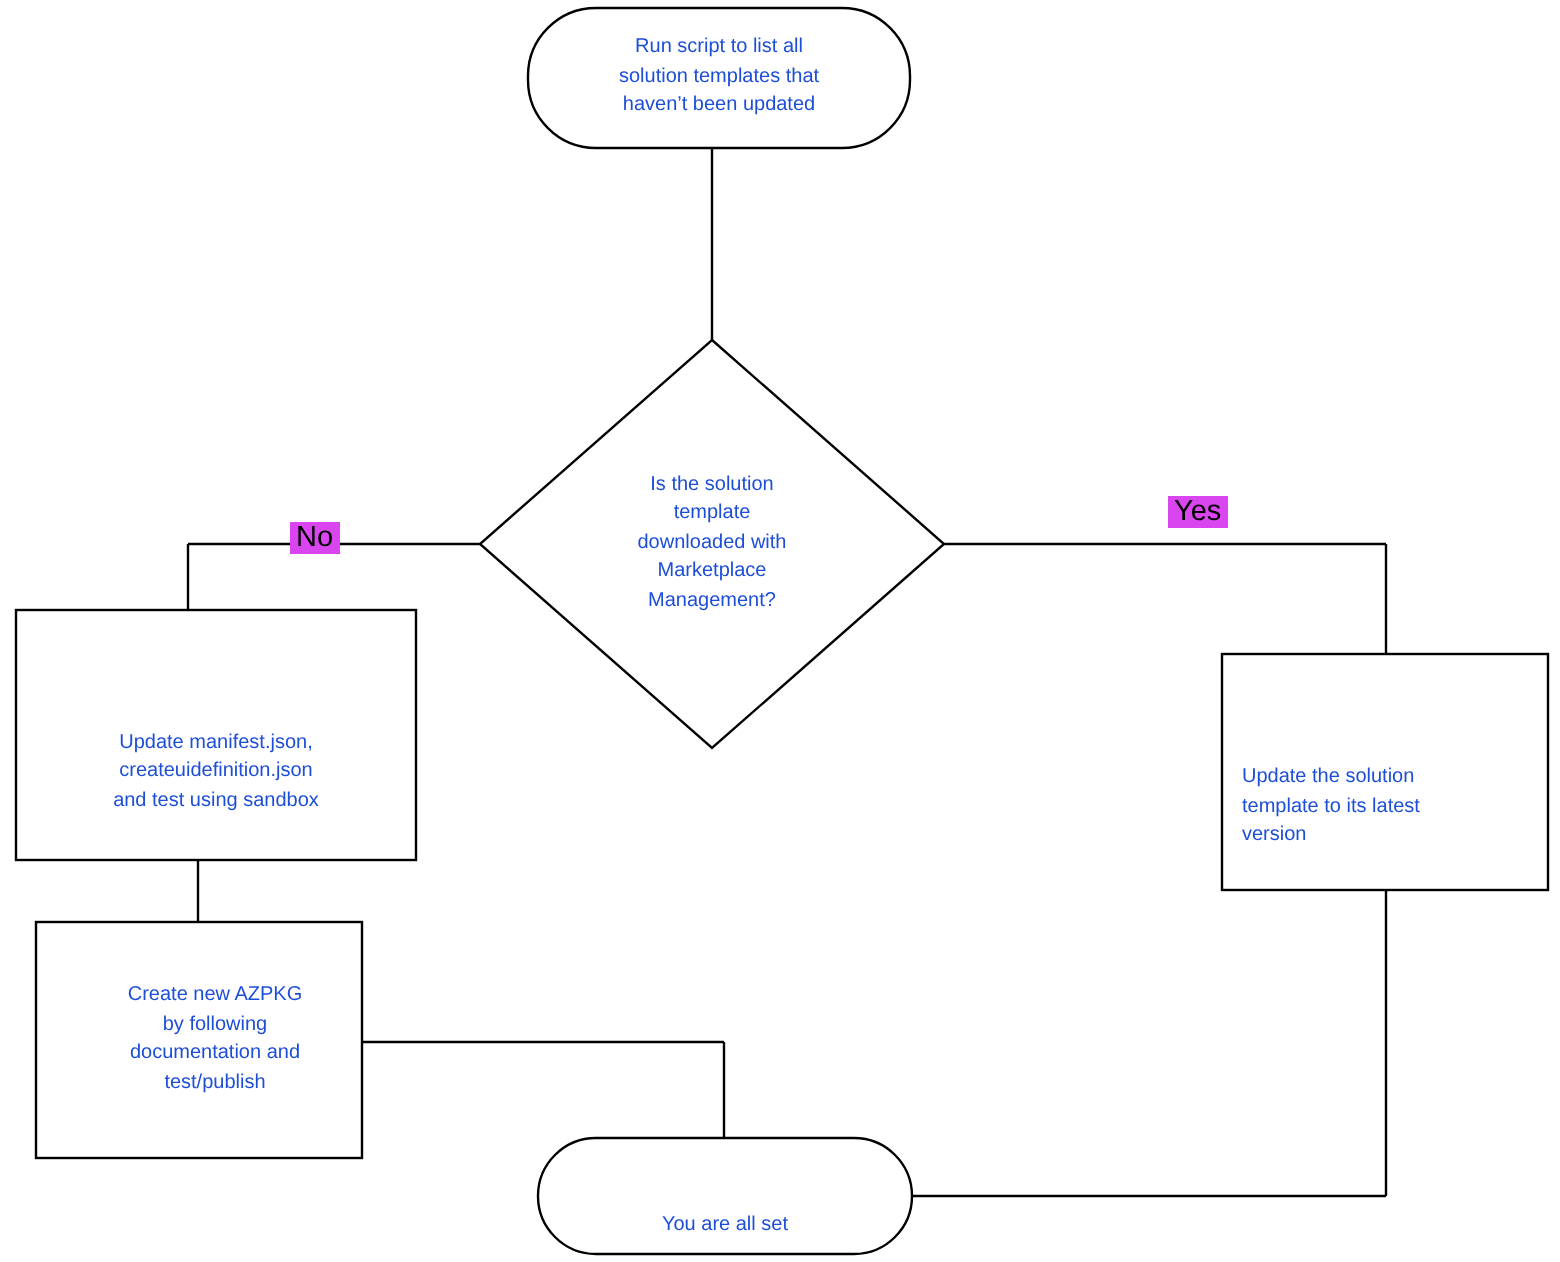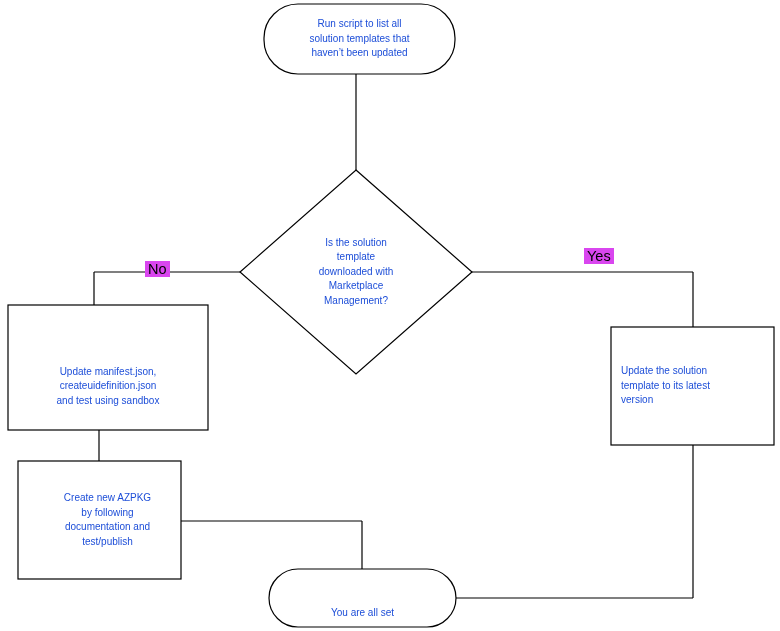--- a/index.html
+++ b/index.html
@@ -92,21 +92,21 @@
 
   <div class="node-text" style="left:10px; top:305px; width:196px; height:125px;margin-top:19px;">Update manifest.json,
 createuidefinition.json
 and test using sandbox</div>
 
   <div class="node-text" style="left:20px; top:461px; width:175px; height:118px;">Create new AZPKG
 by following
 documentation and
 test/publish</div>
 
-  <div class="node-text" style="left:613px; top:327px; width:159px; height:118px; justify-content:flex-start; text-align:left; padding-left:8px; box-sizing:border-box;border-radius:29px;">Update the solution
+  <div class="node-text" style="left:613px; top:345px; width:159px; height:118px; justify-content:flex-start; text-align:left; padding-left:8px; box-sizing:border-box;border-radius:29px;">Update the solution
 template to its latest
 version</div>
 
   <div class="node-text" style="left:269px; top:584px; width:187px; height:58px;">You are all set</div>
 
   <div class="edge-label" style="left:145px; top:261px;">No</div>
 
   <div class="edge-label" style="left:584px; top:248px;">Yes</div>
 
 </div>

